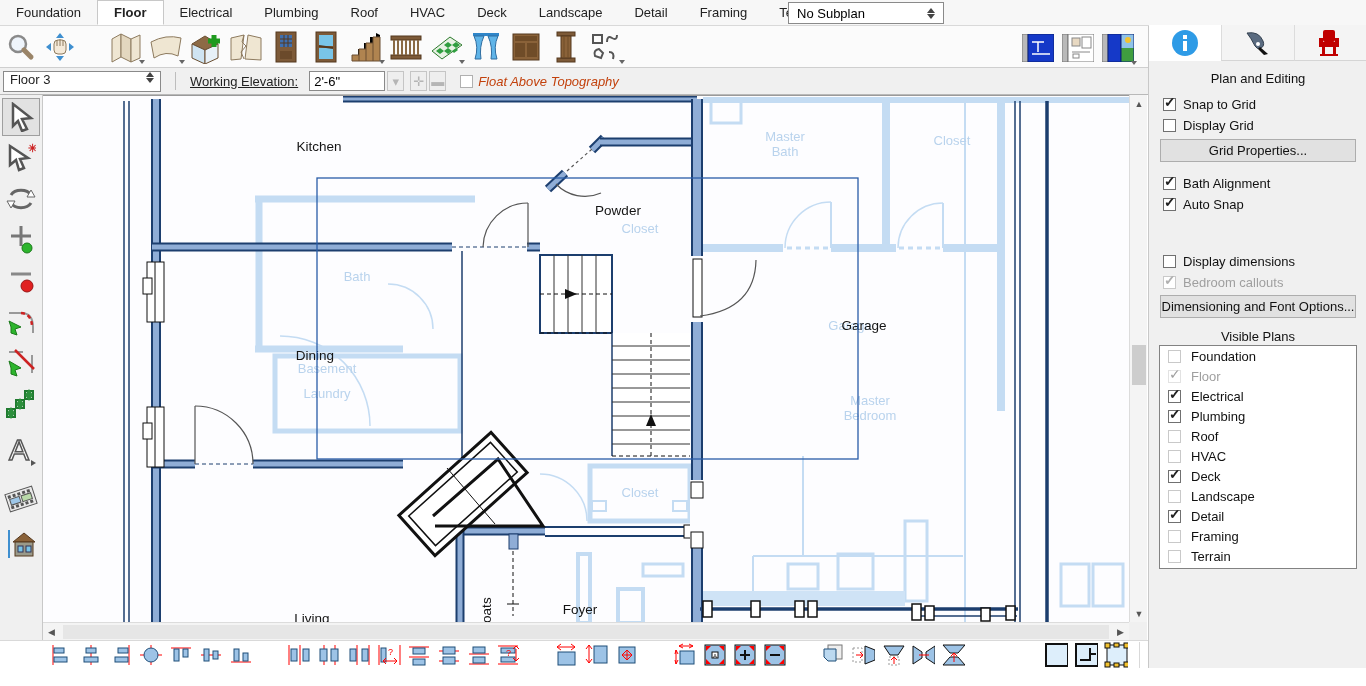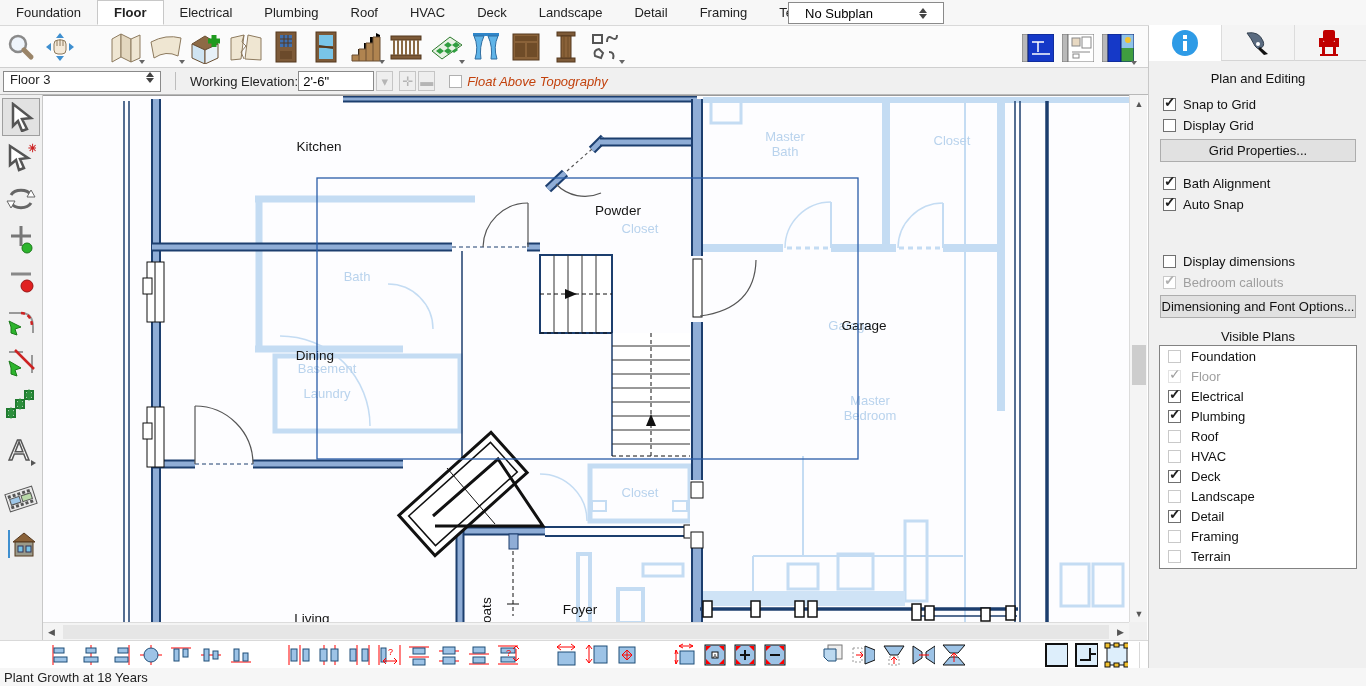--- a/index.html
+++ b/index.html
@@ -3,21 +3,21 @@
 <meta charset="utf-8">
 <style>
   * { margin:0; padding:0; box-sizing:border-box; }
   html,body { width:1366px; height:686px; overflow:hidden; font-family:"Liberation Sans", sans-serif; background:#f0f0f0; }
   #app { position:relative; width:1366px; height:686px; background:#fff; }
 
   
   #tabbar { position:absolute; left:0; top:0; width:1366px; height:26px; background:#f7f7f7; border-bottom:1px solid #d9d9d9; display:flex; align-items:stretch; }
   .tab { padding:0 16px; font-size:13px; color:#222; display:flex; align-items:center; cursor:default; }
   .tab.active { background:#fff; border:1px solid #c8c8c8; border-bottom:1px solid #fff; font-weight:bold; }
-  #subplan { position:absolute; left:788px; top:2px; width:156px; height:22px; background:#fff; border:1px solid #8a8a8a; font-size:13px; display:flex; align-items:center; padding:0 16px; }
+  #subplan { position:absolute; left:788px; top:2px; width:156px; height:22px; background:#fff; border:1px solid #8a8a8a; font-size:13px; display:flex; align-items:center; padding:0 8px; }
   #subplan .spin { margin-left:auto; display:flex; flex-direction:column; gap:1px; }
   .tri-up { width:0;height:0;border-left:4px solid transparent;border-right:4px solid transparent;border-bottom:5px solid #444; }
   .tri-dn { width:0;height:0;border-left:4px solid transparent;border-right:4px solid transparent;border-top:5px solid #444; }
 
   
   #toolbar { position:absolute; left:0; top:26px; width:1148px; height:42px; background:#fbfbfb; border-bottom:1px solid #cfcfcf; display:flex; align-items:center; }
   .tbtn { position:relative; width:40px; height:38px; display:flex; align-items:center; justify-content:center; }
   .tbtn .dd { position:absolute; right:1px; bottom:2px; width:0;height:0; border-left:3px solid transparent;border-right:3px solid transparent;border-top:4px solid #666; }
   .tb-gap { width:26px; }
   #view-group { position:absolute; right:10px; top:3px; display:flex; align-items:center; }
@@ -287,21 +287,21 @@
 
   <div id="elevbar">
     <div id="floor-select">
       <span>Floor 3</span>
       <span class="spin">
           <span class="tri-up"></span>
           <span class="tri-dn"></span>
         </span>
     </div>
     <span class="vsep"></span>
-    <span style="margin-right:0;">Working Elevation:</span>
+    <span style="margin-right:11px;text-decoration:underline;">Working Elevation:</span>
     <input id="elev-input" value="2'-6&quot;" style="">
     <span class="mini-btn">▾</span>
     <span class="mini-btn" style="margin-left:6px;">✛</span>
     <span class="mini-btn">▬</span>
     <span class="cb-plain"></span>
     <span class="graytext">Float Above Topography</span>
   </div>
 
   <div id="leftstrip">
     <div class="ltool active" style="top:3px">
@@ -862,23 +862,20 @@
             <rect x="1" y="20" width="5" height="5"></rect>
             <rect x="20" y="20" width="5" height="5"></rect>
             <rect x="10" y="1" width="5" height="4"></rect>
             <rect x="10" y="21" width="5" height="4"></rect>
           </g>
         </svg>
       </span>
     <div class="bsep"></div>
   </div>
 
-  <div id="statusbar">
-    <span>Plant Growth at 18 Years</span>
-  </div>
 
   <div id="rightpanel">
     <div id="rp-tabs">
       <div class="rp-tab active">
           <svg width="28" height="28">
             <circle cx="14" cy="14" r="13" fill="#2e9be6"></circle>
             <rect x="12" y="6" width="4" height="4" fill="#fff"></rect>
             <rect x="12" y="12" width="4" height="10" fill="#fff"></rect>
           </svg>
         </div>

